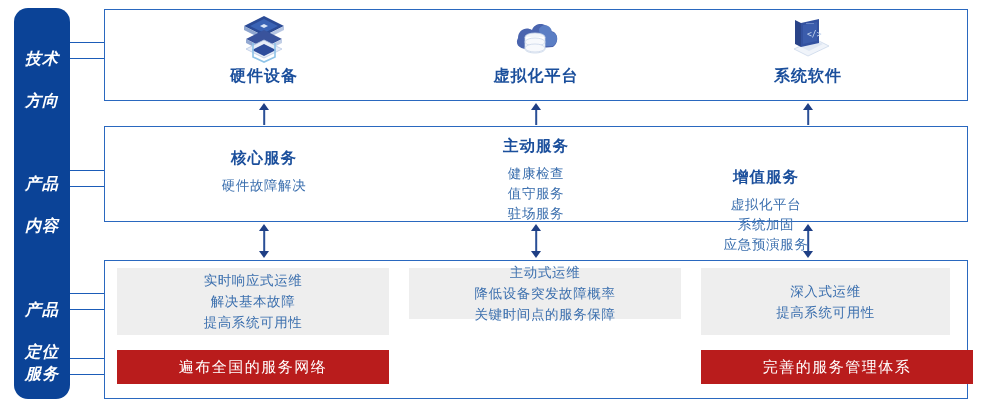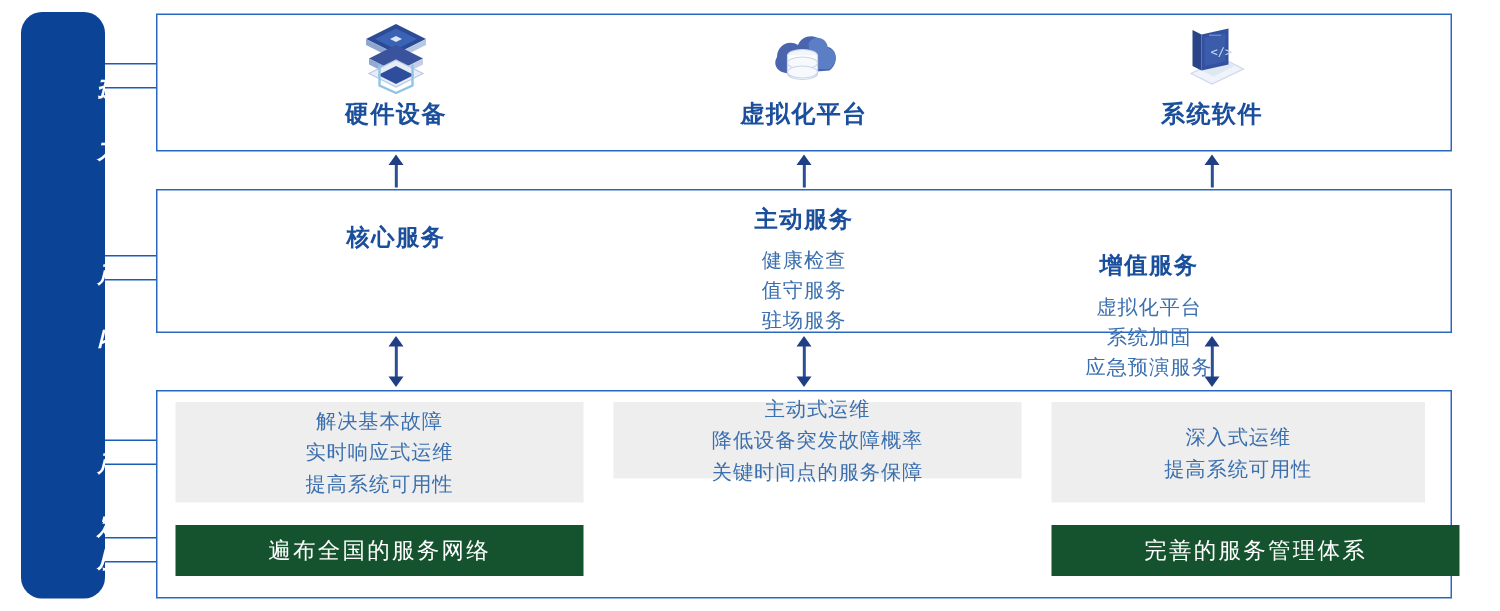--- a/index.html
+++ b/index.html
@@ -33,21 +33,20 @@
     left: 14px;
     width: 56px;
     color: #ffffff;
     font-style: italic;
     font-weight: bold;
     font-size: 16px;
     line-height: 21px;
     text-align: center;
     letter-spacing: 1px;
     white-space: pre-line;
-    padding-left: 40px;
   }
   .rail-label span { display: block; }
 
   
   .stub {
     position: absolute;
     height: 0;
     border-top: 1.4px solid #1b5cb8;
   }
 
@@ -110,21 +109,21 @@
     justify-content: center;
   }
   .pos-line {
     font-size: 13.5px;
     color: #3b6fae;
     line-height: 21px;
     letter-spacing: 0.6px;
   }
   .adv-bar {
     position: absolute;
-    background: #14532d;
+    background: #b91c1c;
     color: #ffffff;
     font-size: 15px;
     letter-spacing: 1.5px;
     display: flex;
     align-items: center;
     justify-content: center;
     box-sizing: border-box;
   }
 
   
@@ -242,20 +241,21 @@
   <div class="arrow-wrap" style="left:790px; top:103px; width:36px; height:22px;">
     <div class="arrow-line" style="top:4px; height:18px;"></div>
     <div class="arrow-head up"></div>
   </div>
 
   <div class="sec-box" style="left:104px; top:126px; width:864px; height:96px;">
   </div>
 
   <div class="content-col" style="left:170px; top:148px; width:188px;">
     <div class="content-title">核心服务</div>
+    <div class="content-item">硬件故障解决</div>
   </div>
 
   <div class="content-col" style="left:442px; top:136px; width:188px;">
     <div class="content-title">主动服务</div>
     <div class="content-item">健康检查</div>
     <div class="content-item">值守服务</div>
     <div class="content-item">驻场服务</div>
   </div>
 
   <div class="content-col" style="left:672px; top:136px; width:188px;margin-top:31px;">
@@ -278,22 +278,22 @@
   <div class="arrow-wrap" style="left:790px; top:224px; width:36px; height:34px;">
     <div class="arrow-line" style="top:3px; height:28px;"></div>
     <div class="arrow-head up"></div>
     <div class="arrow-head down"></div>
   </div>
 
   <div class="sec-box" style="left:104px; top:260px; width:864px; height:139px;">
   </div>
 
   <div class="pos-card" style="left:117px; top:268px; width:272px; height:67px;">
+    <div class="pos-line">实时响应式运维</div>
     <div class="pos-line">解决基本故障</div>
-    <div class="pos-line">实时响应式运维</div>
     <div class="pos-line">提高系统可用性</div>
   </div>
 
   <div class="pos-card" style="left:409px; top:268px; width:272px; height:51px;">
     <div class="pos-line">主动式运维</div>
     <div class="pos-line">降低设备突发故障概率</div>
     <div class="pos-line">关键时间点的服务保障</div>
   </div>
 
   <div class="pos-card" style="left:701px; top:268px; width:249px; height:67px;">

